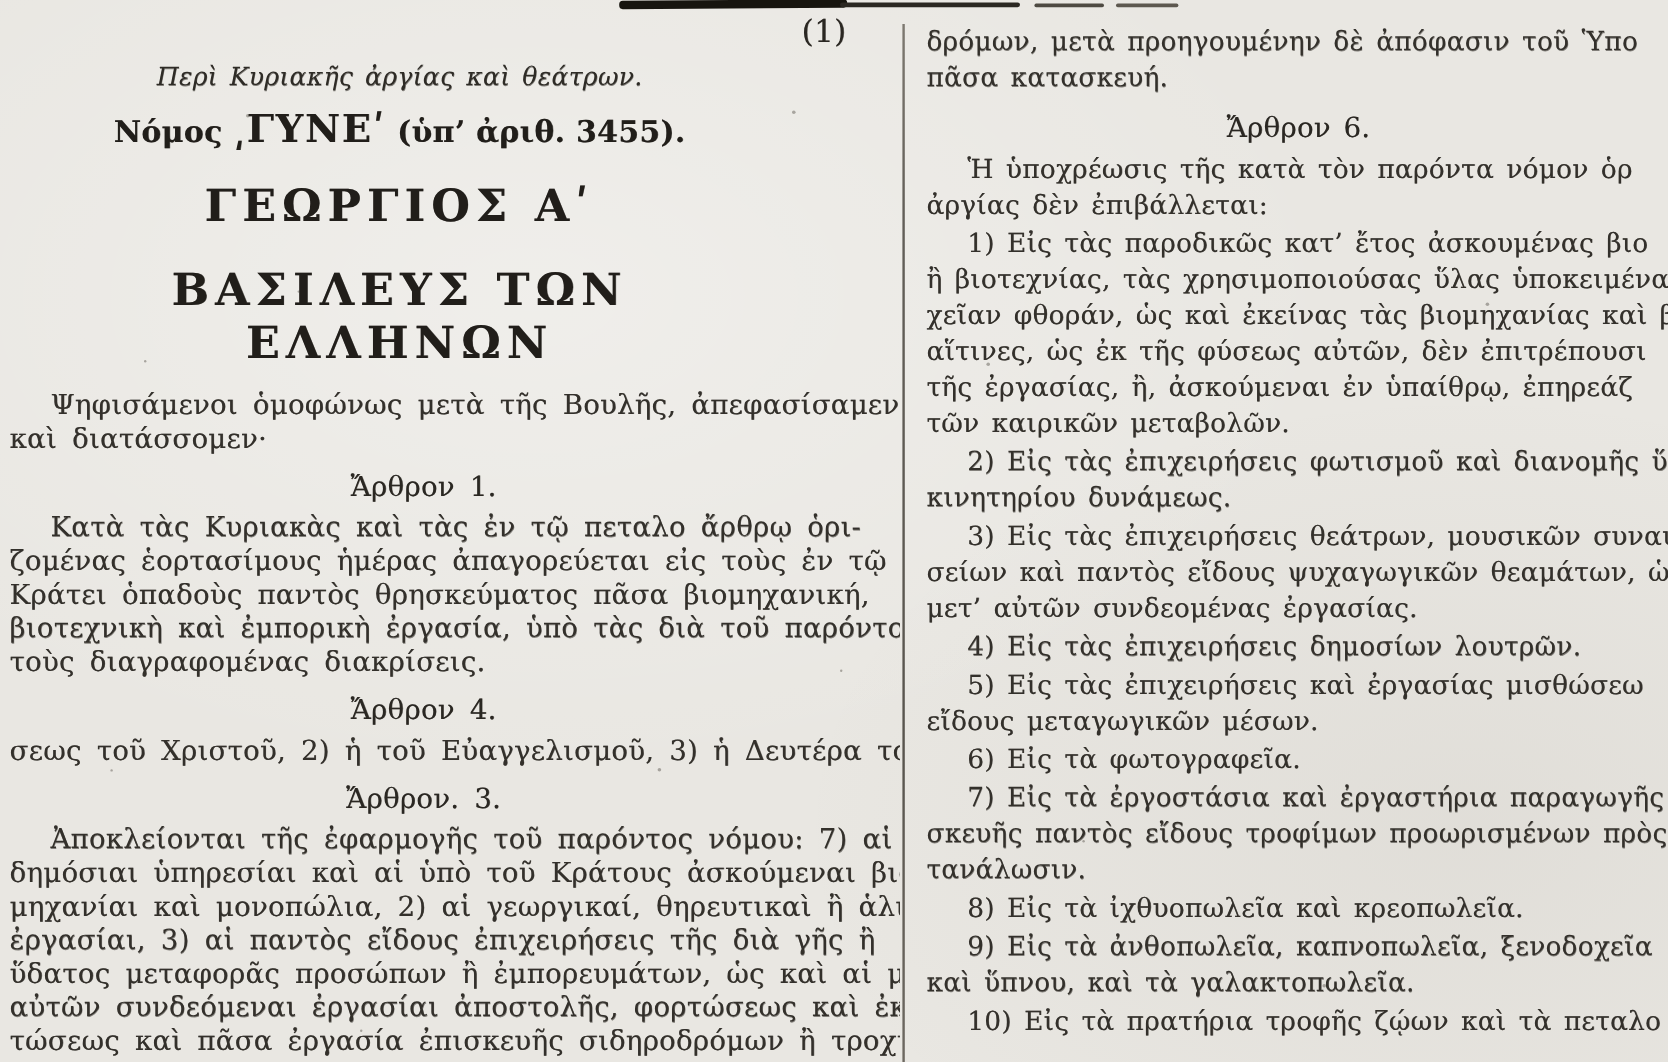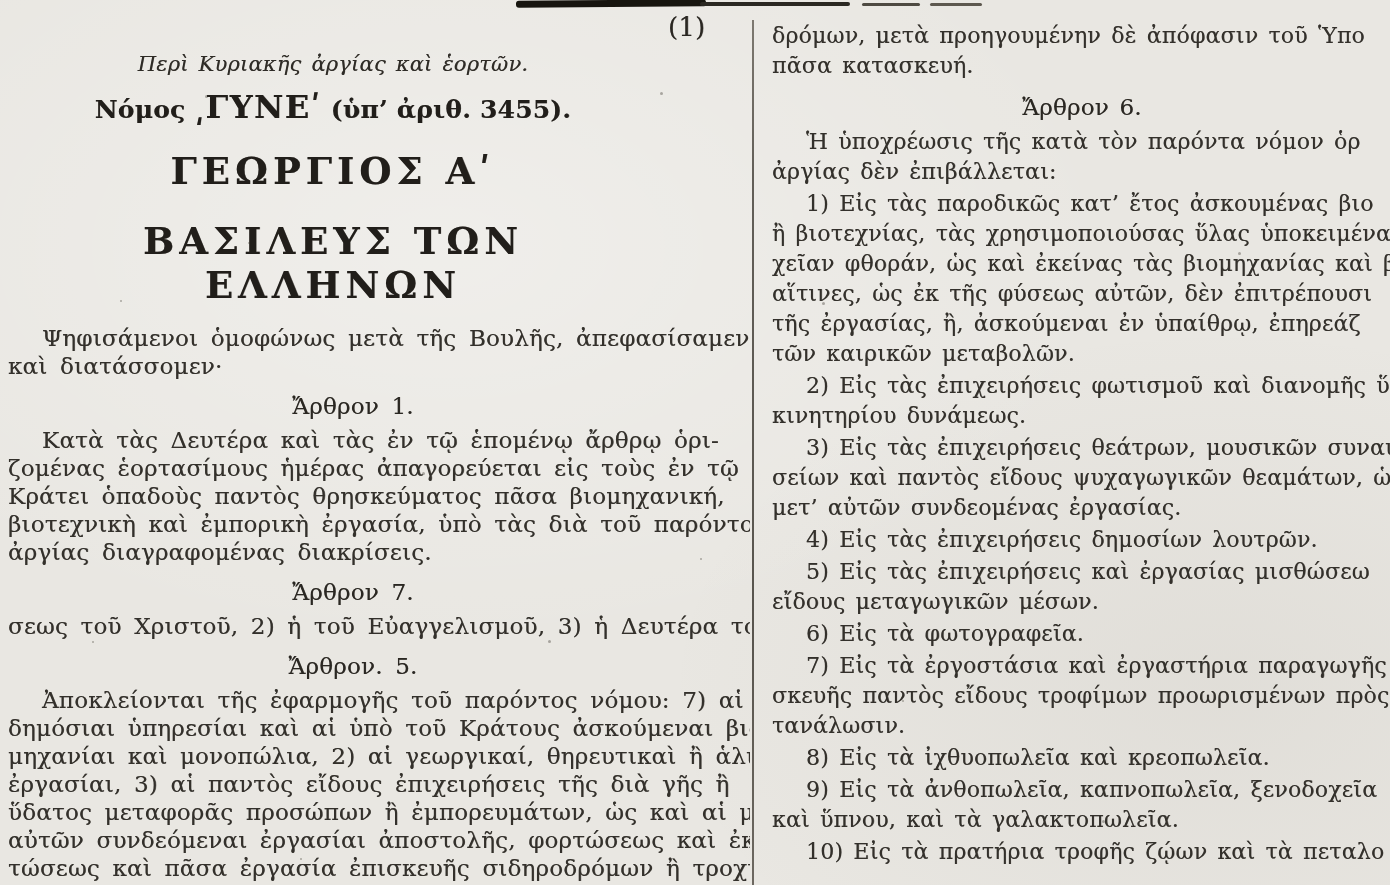--- a/index.html
+++ b/index.html
@@ -80,47 +80,47 @@
     <span class="seg s3"></span>
     <span class="seg s4"></span>
   </div>
 
   <div class="page-number">(1)</div>
 
   <div class="divider"></div>
 
   <div class="col col-left">
     <div class="masthead">
-      <div class="caption">Περὶ Κυριακῆς ἀργίας καὶ ἑορτῶν.</div>
+      <div class="caption">Περὶ Κυριακῆς ἀργίας καὶ θεάτρων.</div>
       <div class="law-line">
         <span>Νόμος</span>
         <span class="law-number">͵ΓΥΝΕʹ</span>
         <span>(ὑπ’ ἀριθ. 3455).</span>
       </div>
       <div class="king king1">ΓΕΩΡΓΙΟΣ Αʹ</div>
       <div class="king king2">ΒΑΣΙΛΕΥΣ ΤΩΝ ΕΛΛΗΝΩΝ</div>
     </div>
     <div class="blocks" id="left-blocks">
         <div class="block para">
           <div class="line indent">Ψηφισάμενοι ὁμοφώνως μετὰ τῆς Βουλῆς, ἀπεφασίσαμεν</div>
           <div class="line">καὶ διατάσσομεν·</div>
         </div>
         <div class="block heading"><div class="line">Ἄρθρον 1.</div></div>
         <div class="block para">
-          <div class="line indent">Κατὰ τὰς Δευτέρα καὶ τὰς ἐν τῷ ἑπομένῳ ἄρθρῳ ὁρι-</div>
+          <div class="line indent">Κατὰ τὰς Κυριακὰς καὶ τὰς ἐν τῷ πεταλο ἄρθρῳ ὁρι-</div>
           <div class="line">ζομένας ἑορτασίμους ἡμέρας ἀπαγορεύεται εἰς τοὺς ἐν τῷ</div>
           <div class="line">Κράτει ὁπαδοὺς παντὸς θρησκεύματος πᾶσα βιομηχανική,</div>
           <div class="line">βιοτεχνικὴ καὶ ἐμπορικὴ ἐργασία, ὑπὸ τὰς διὰ τοῦ παρόντος</div>
-          <div class="line">ἀργίας διαγραφομένας διακρίσεις.</div>
-        </div>
-        <div class="block heading"><div class="line">Ἄρθρον 7.</div></div>
+          <div class="line">τοὺς διαγραφομένας διακρίσεις.</div>
+        </div>
+        <div class="block heading"><div class="line">Ἄρθρον 4.</div></div>
         <div class="block para">
           <div class="line">σεως τοῦ Χριστοῦ, 2) ἡ τοῦ Εὐαγγελισμοῦ, 3) ἡ Δευτέρα τοῦ</div>
         </div>
-        <div class="block heading"><div class="line">Ἄρθρον. 5.</div></div>
+        <div class="block heading"><div class="line">Ἄρθρον. 3.</div></div>
         <div class="block para">
           <div class="line indent">Ἀποκλείονται τῆς ἐφαρμογῆς τοῦ παρόντος νόμου: 7) αἱ</div>
           <div class="line">δημόσιαι ὑπηρεσίαι καὶ αἱ ὑπὸ τοῦ Κράτους ἀσκούμεναι βιο-</div>
           <div class="line">μηχανίαι καὶ μονοπώλια, 2) αἱ γεωργικαί, θηρευτικαὶ ἢ ἁλιευτικαὶ</div>
           <div class="line">ἐργασίαι, 3) αἱ παντὸς εἴδους ἐπιχειρήσεις τῆς διὰ γῆς ἢ</div>
           <div class="line">ὕδατος μεταφορᾶς προσώπων ἢ ἐμπορευμάτων, ὡς καὶ αἱ μετ’</div>
           <div class="line">αὐτῶν συνδεόμεναι ἐργασίαι ἀποστολῆς, φορτώσεως καὶ ἐκφορ-</div>
           <div class="line">τώσεως καὶ πᾶσα ἐργασία ἐπισκευῆς σιδηροδρόμων ἢ τροχιο-</div>
         </div>
       </div>

